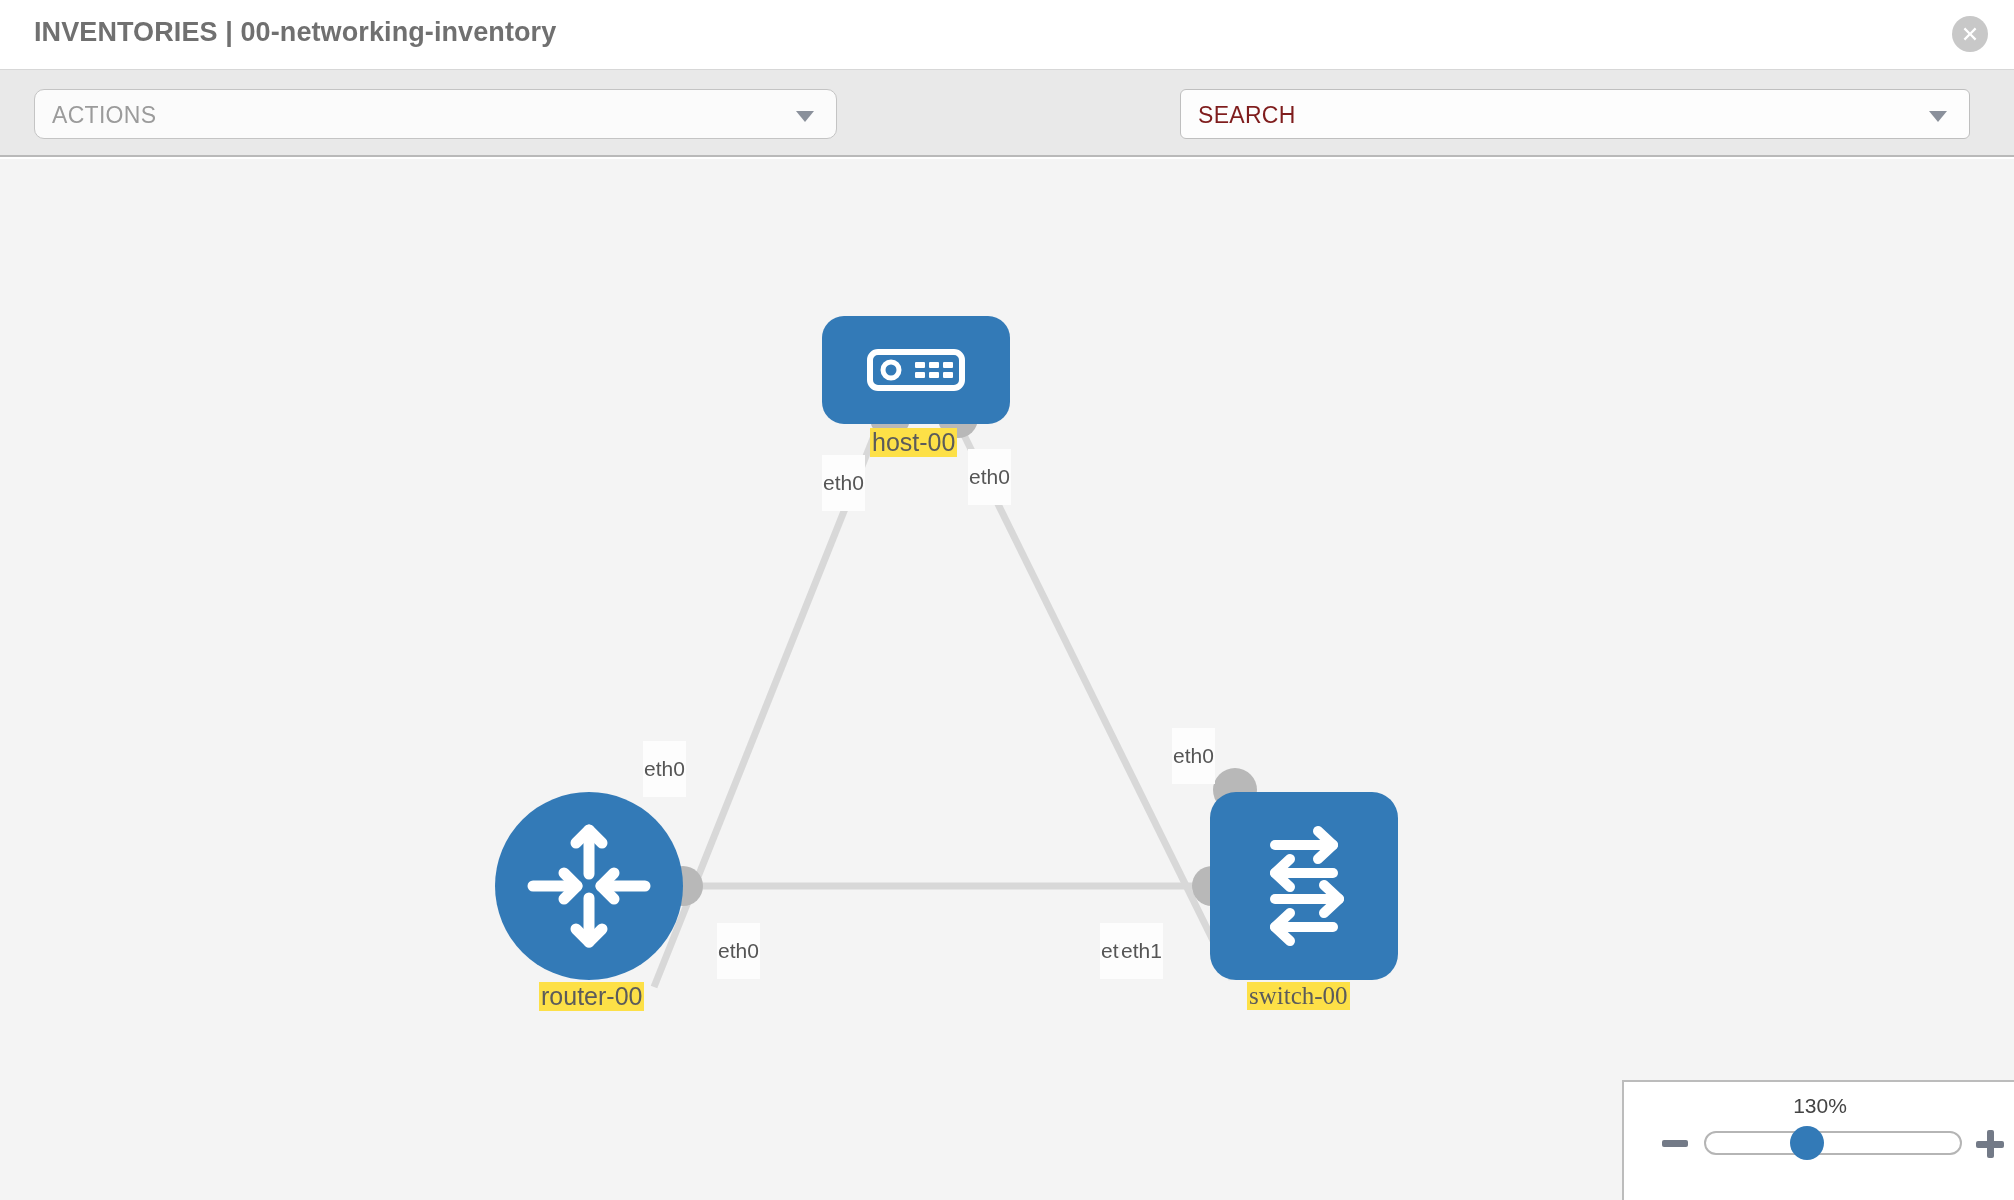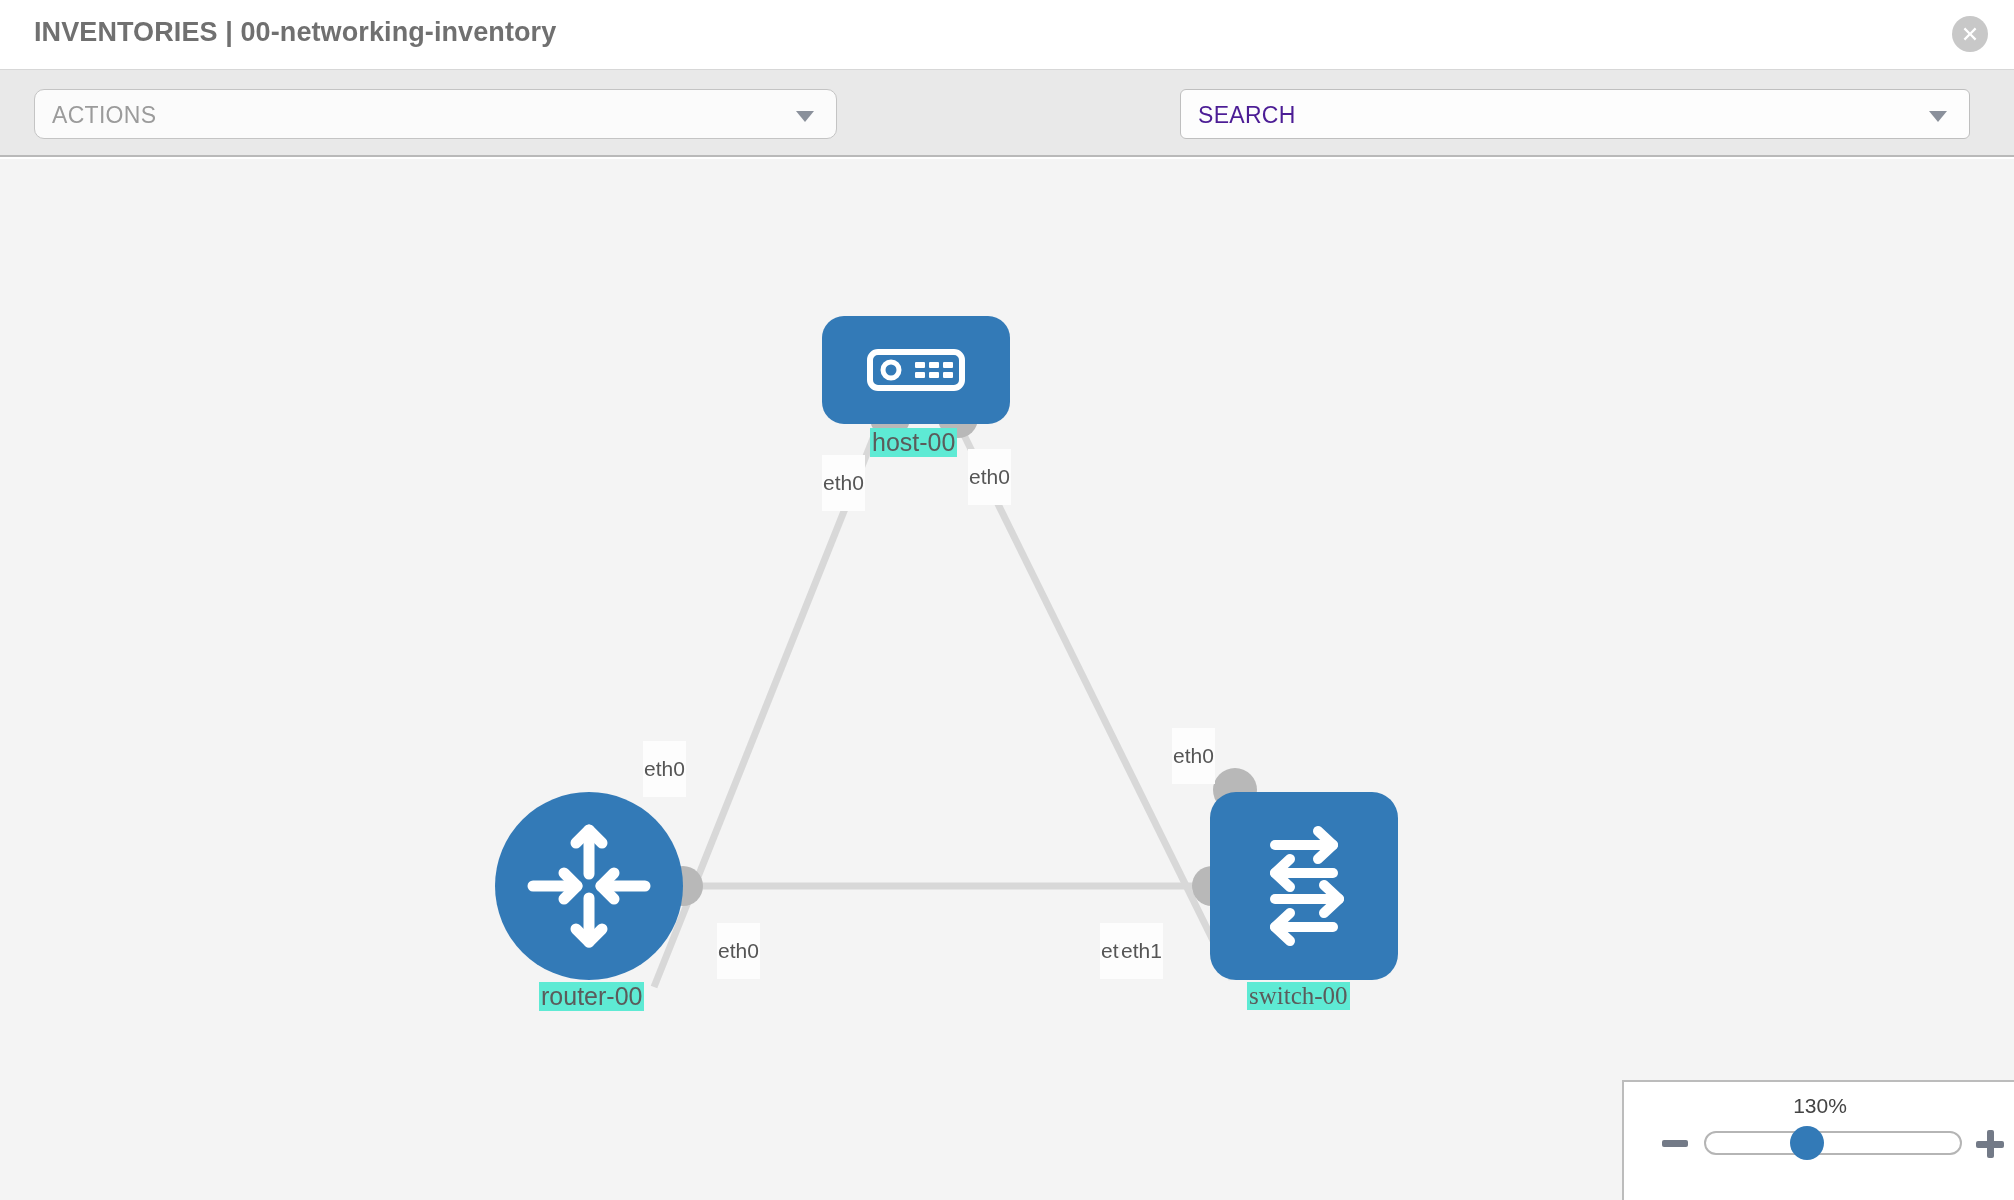--- a/index.html
+++ b/index.html
@@ -103,21 +103,21 @@
     width: 790px; height: 50px;
     background: #fdfdfd;
     border: 1px solid #bfbfbf;
     border-radius: 6px;
     cursor: text;
   }
   .search-label {
     position: absolute;
     left: 17px; top: 12px;
     font-size: 23px;
-    color: #4c1d95;
+    color: #7f1d1d;
     letter-spacing: 0.3px;
   }
 
   
   .canvas {
     position: absolute;
     top: 159px; left: 0;
     width: 2014px;
     height: 1041px;
     background: #f4f4f4;
@@ -139,21 +139,21 @@
     position: absolute;
     background: #337ab7;
     display: flex;
     align-items: center;
     justify-content: center;
   }
   .node-label {
     position: absolute;
     font-size: 25px;
     color: #5b5b5b;
-    background: #5eead4;
+    background: #fde047;
     white-space: nowrap;
     padding: 0 2px;
   }
 
   
   #node-host .node-shape {
     left: 0; top: 0;
     width: 188px; height: 108px;
     border-radius: 22px;
   }

